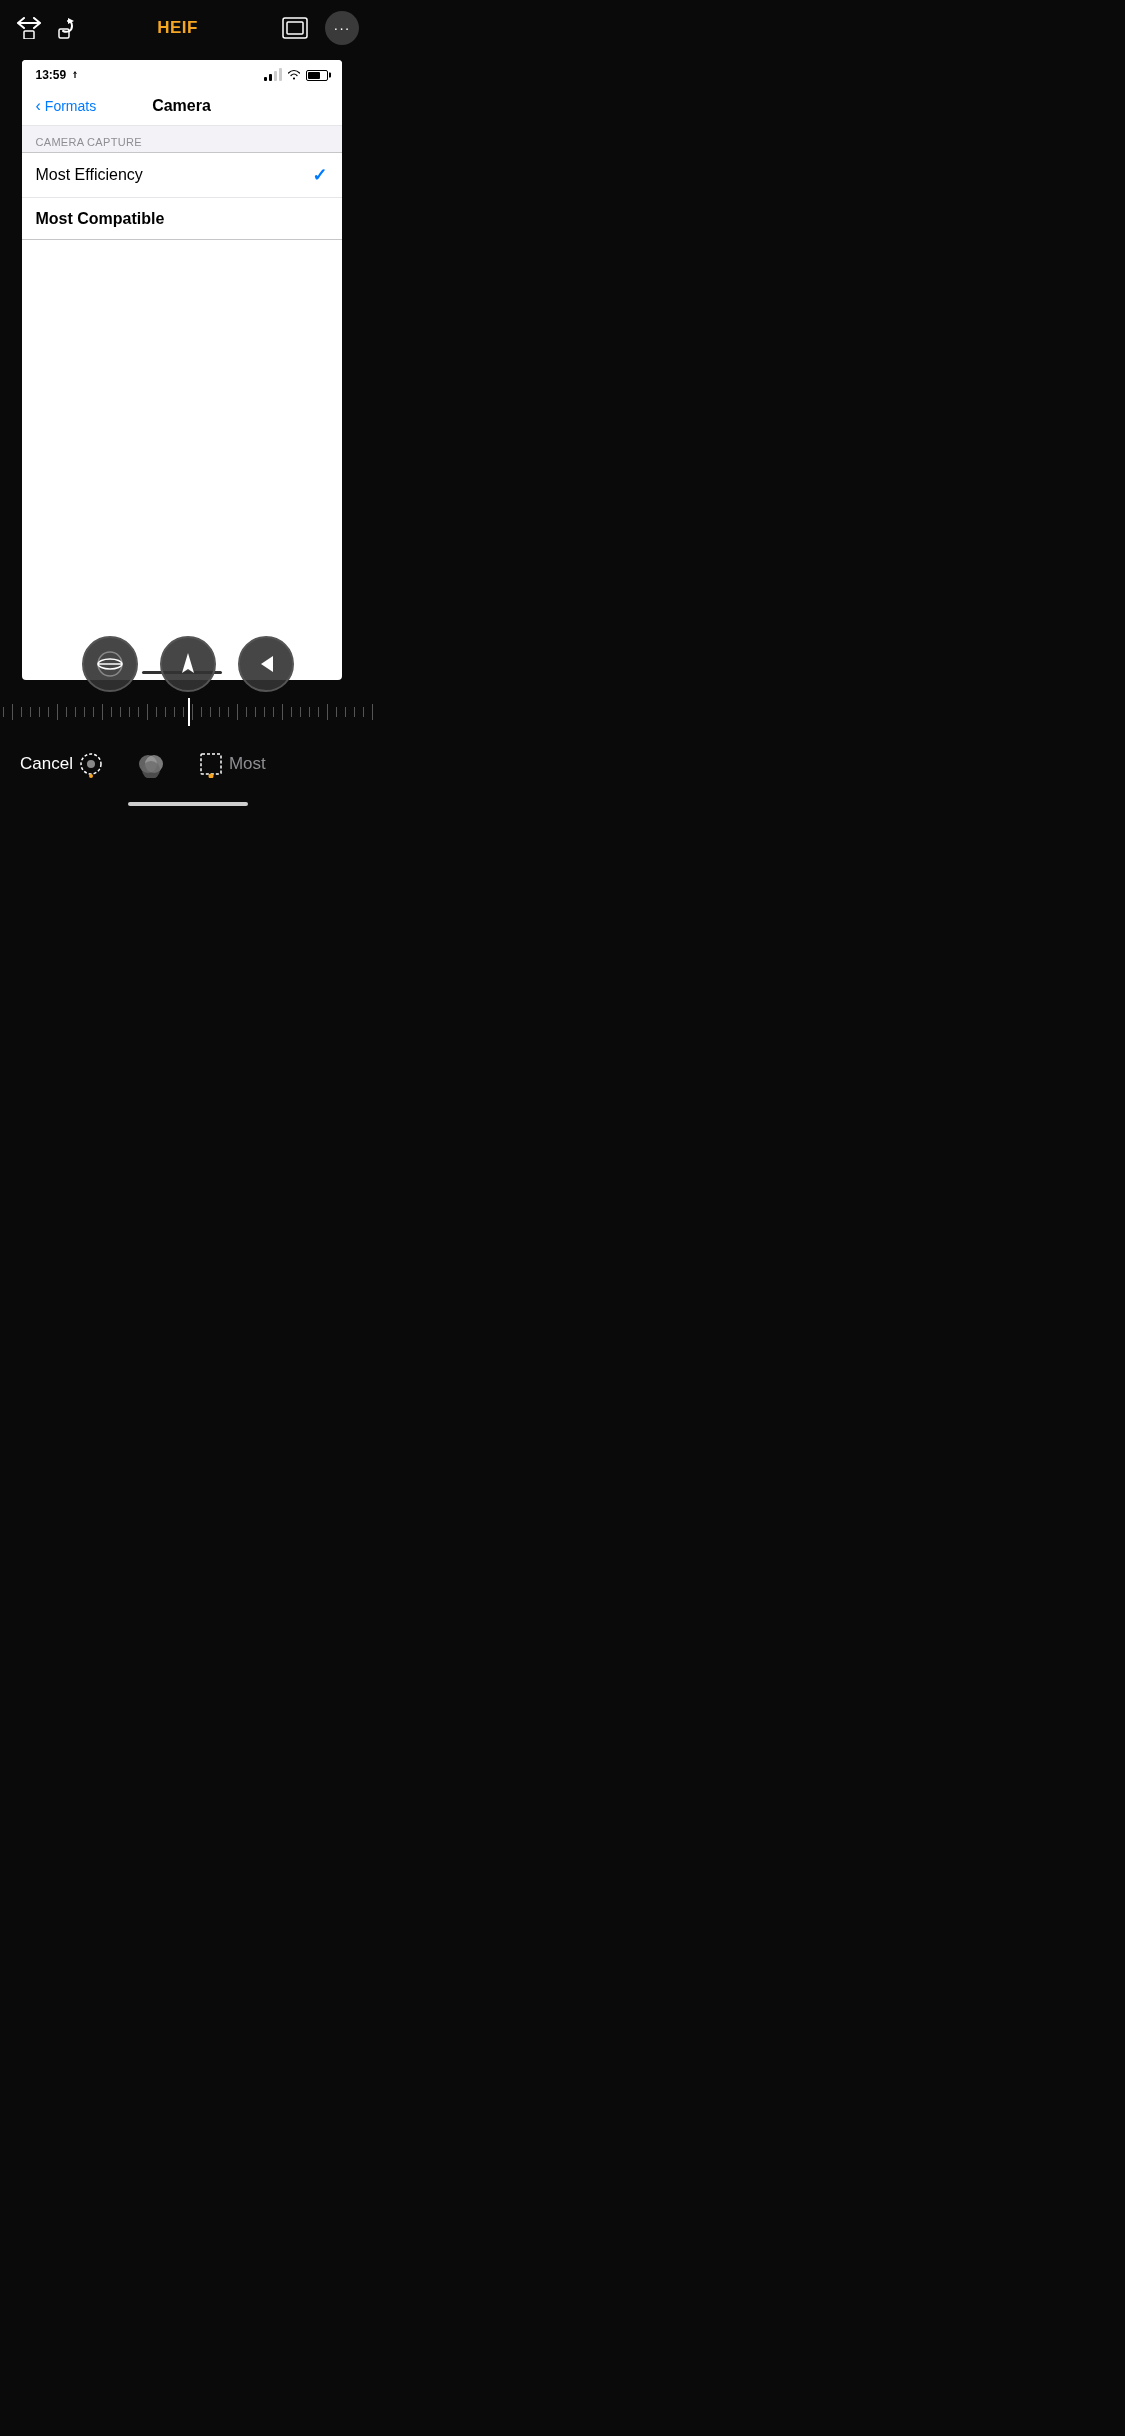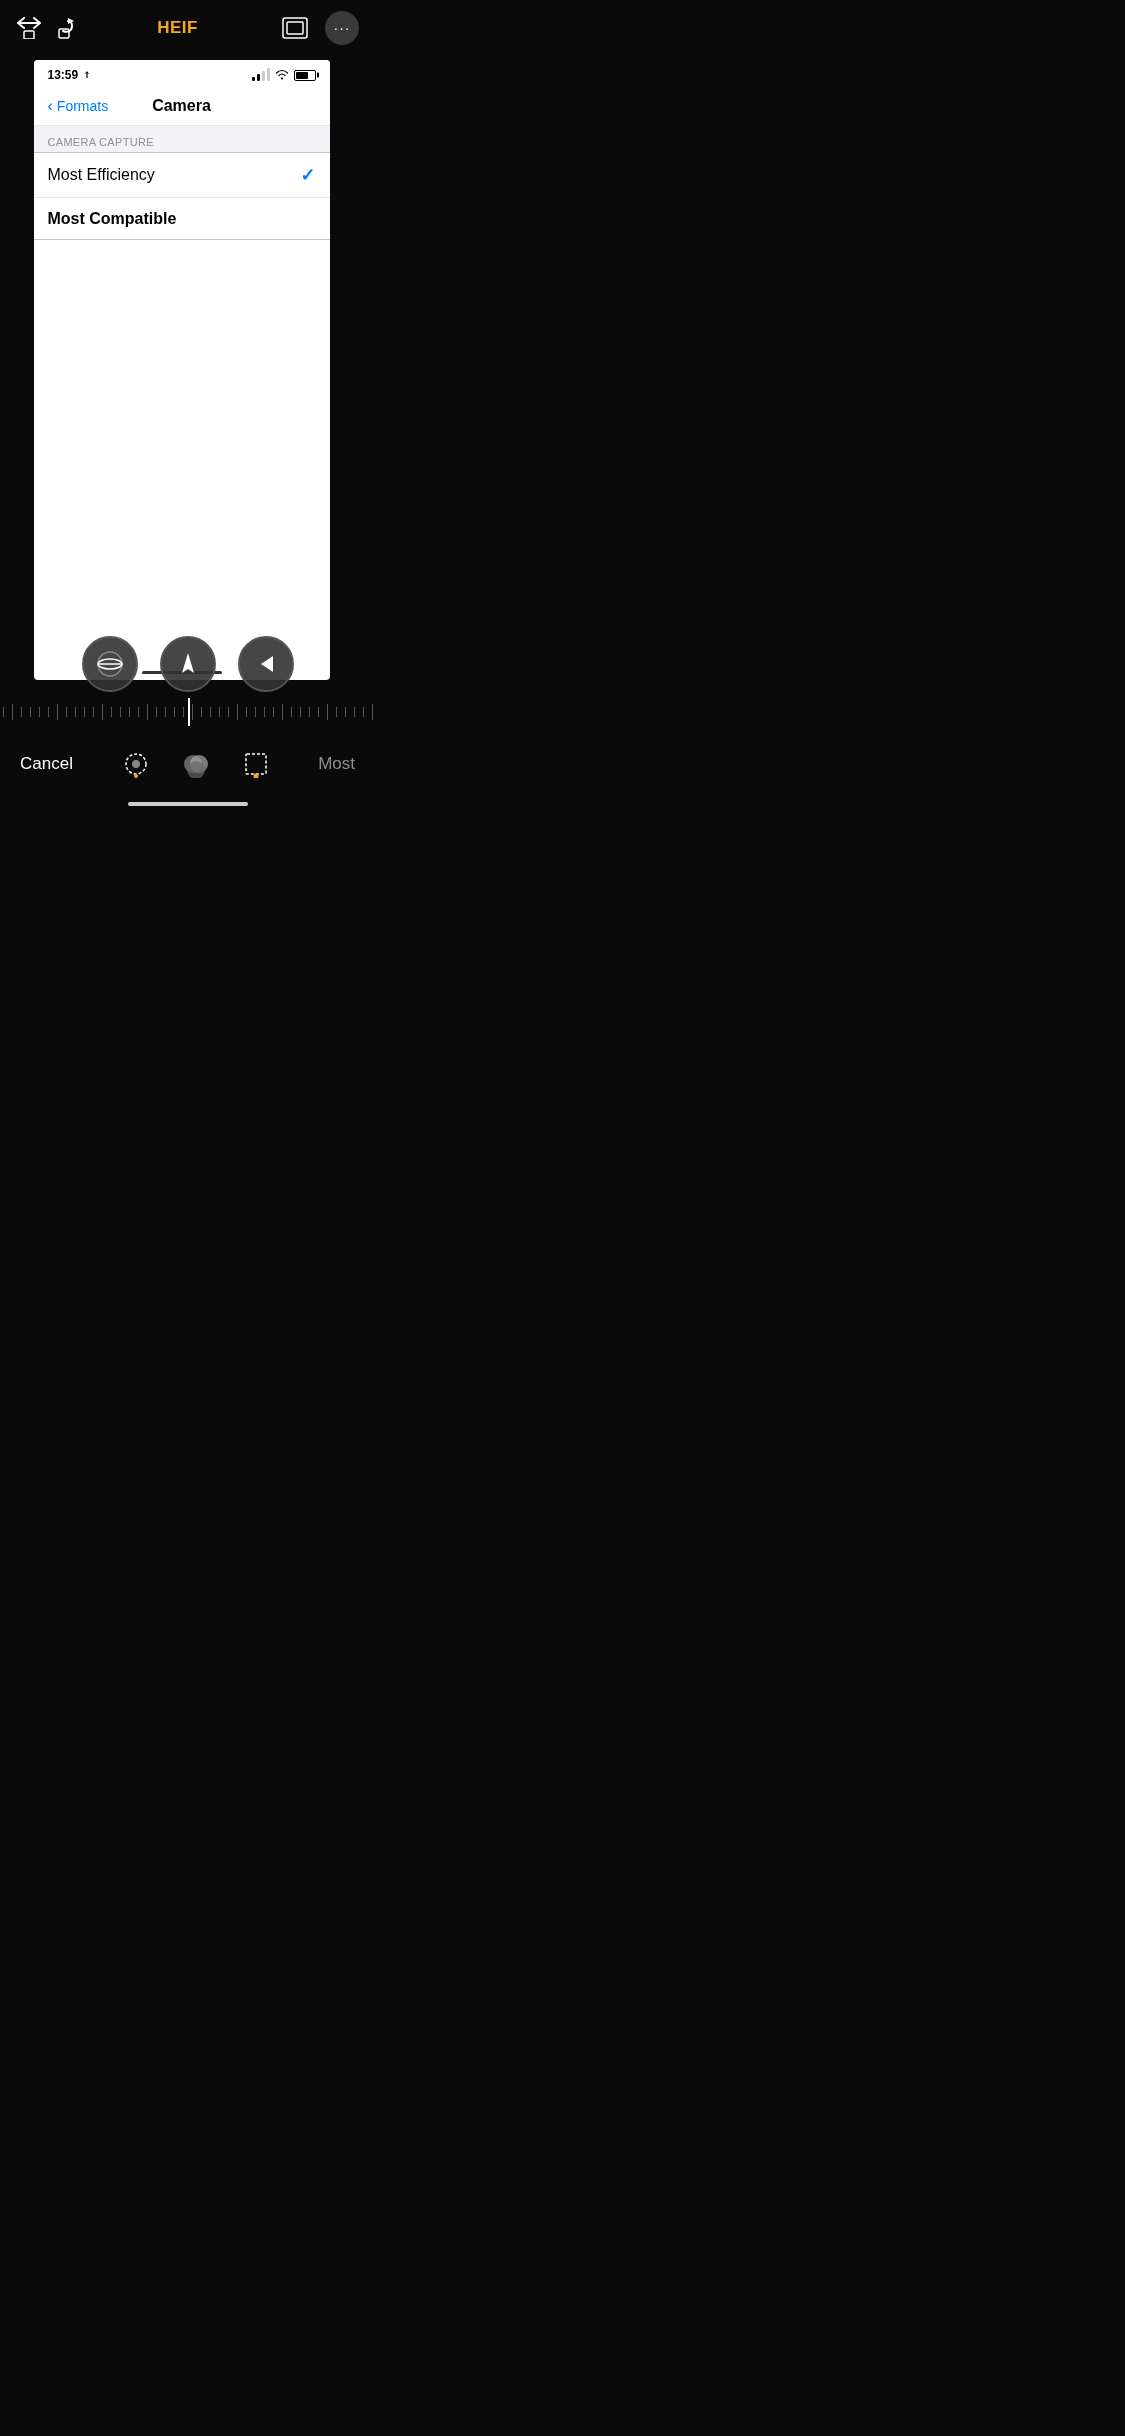--- a/index.html
+++ b/index.html
@@ -67,21 +67,21 @@
       display: flex;
       align-items: center;
       justify-content: center;
       color: #fff;
       font-size: 16px;
     }
 
     
     .phone-screen {
       margin: 4px auto 0;
-      width: 296px;
+      width: 320px;
       height: 620px;
       background: #fff;
       border-radius: 4px;
       overflow: hidden;
       position: relative;
       left: -6px;
       margin-left: auto;
       margin-right: auto;
     }
 
@@ -319,21 +319,20 @@
     }
 
     
     .action-bar {
       position: absolute;
       bottom: 30px;
       left: 0;
       right: 0;
       display: flex;
       align-items: center;
-      justify-content: space-between;
       padding: 0 20px;
     }
 
     .action-btn {
       font-size: 17px;
       font-weight: 400;
     }
 
     .action-btn.cancel {
       color: #fff;

